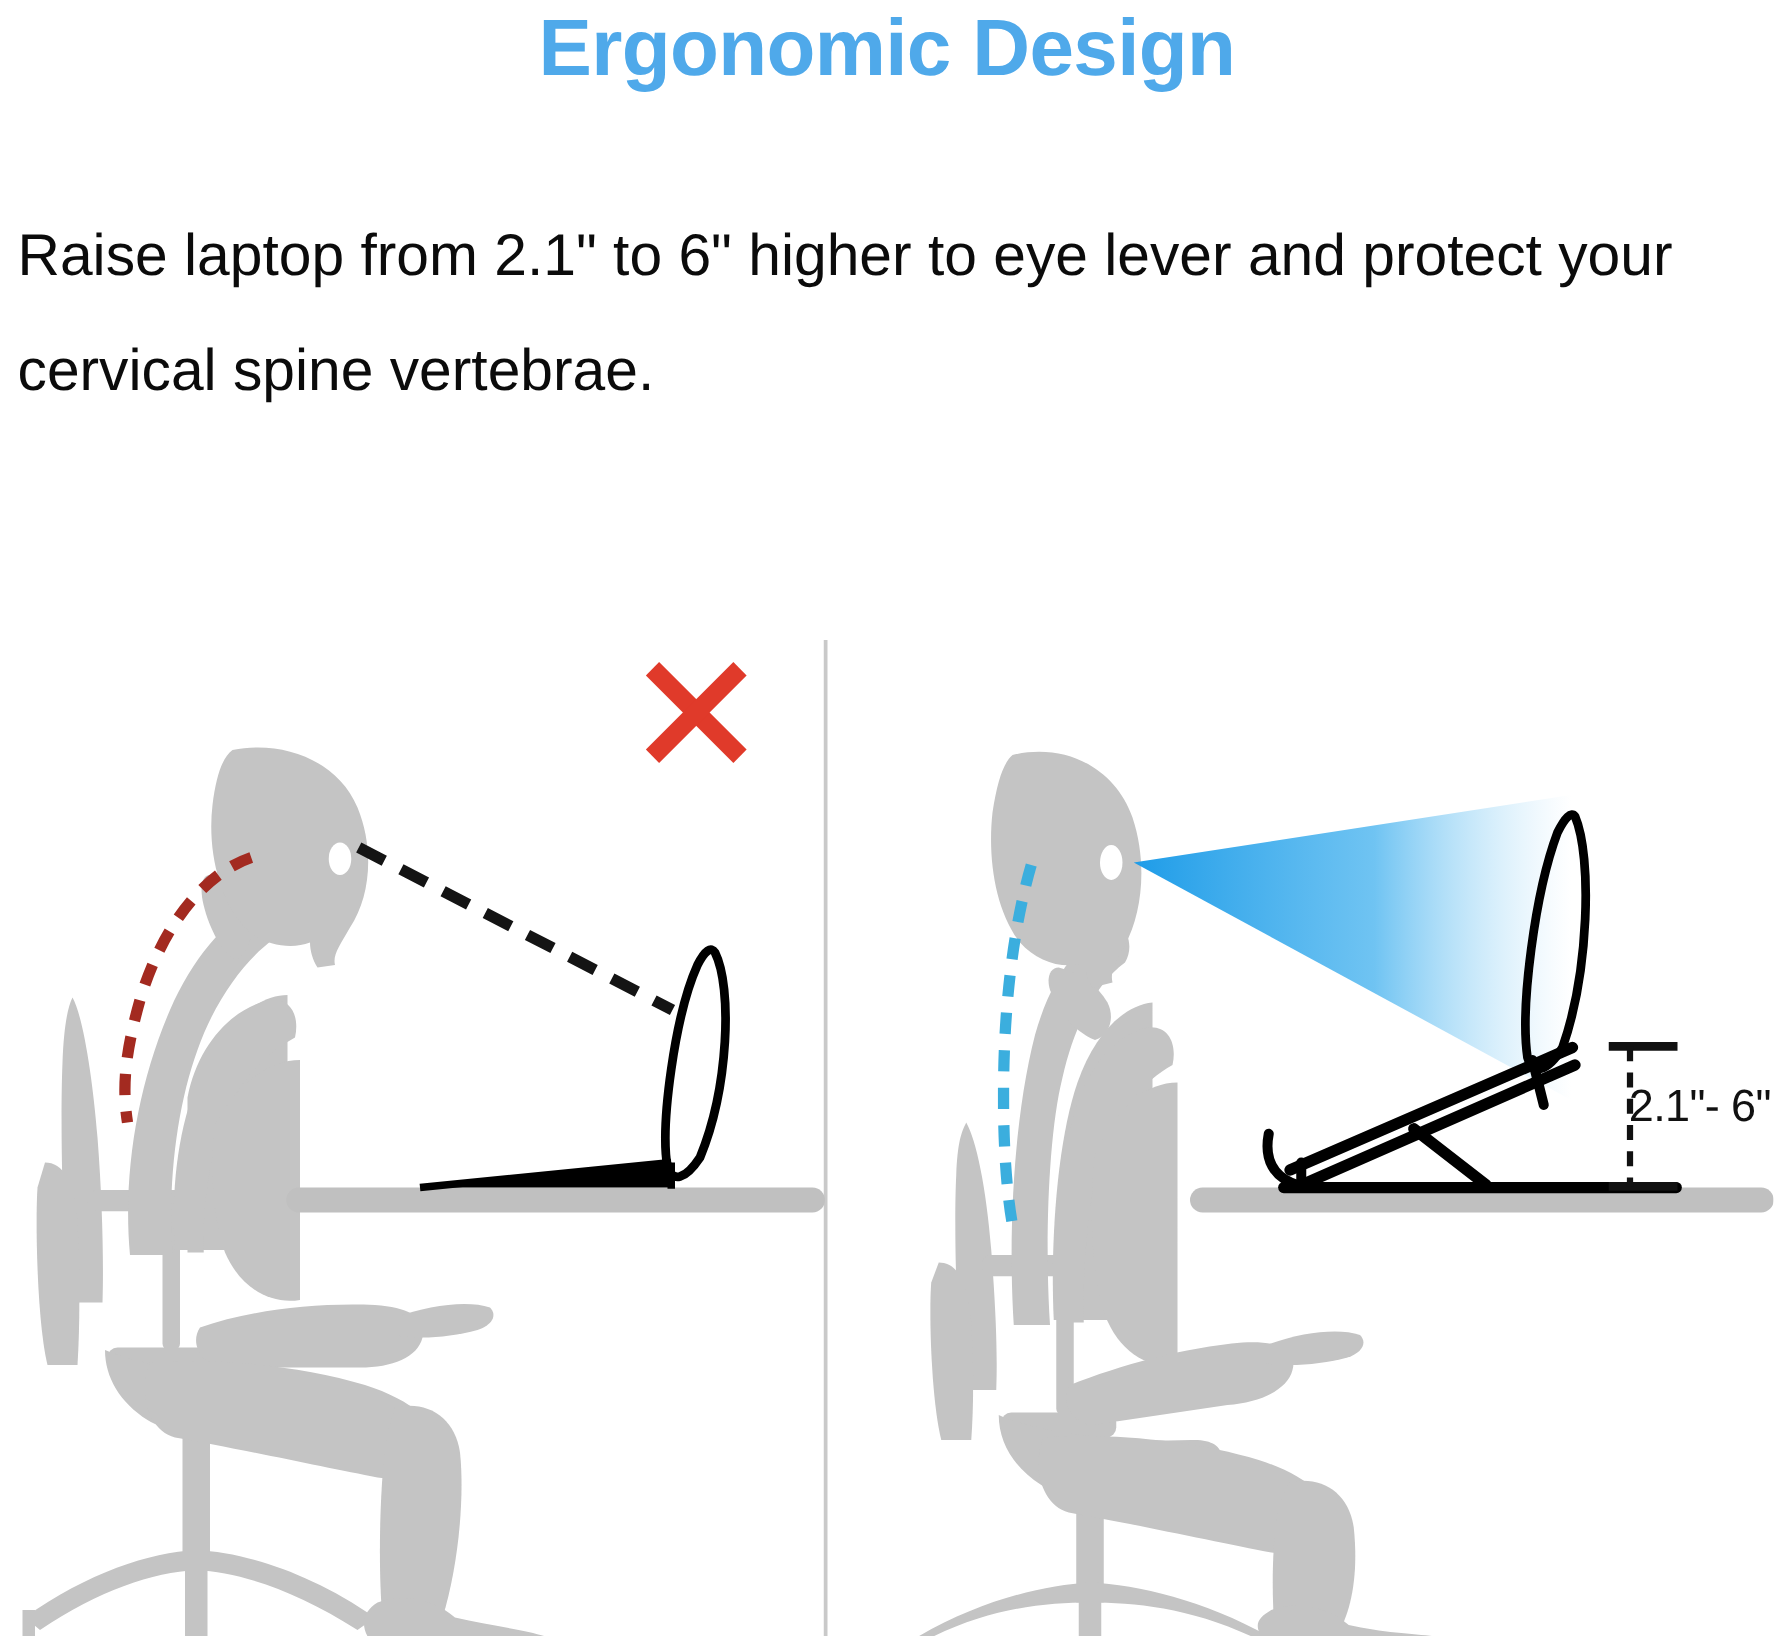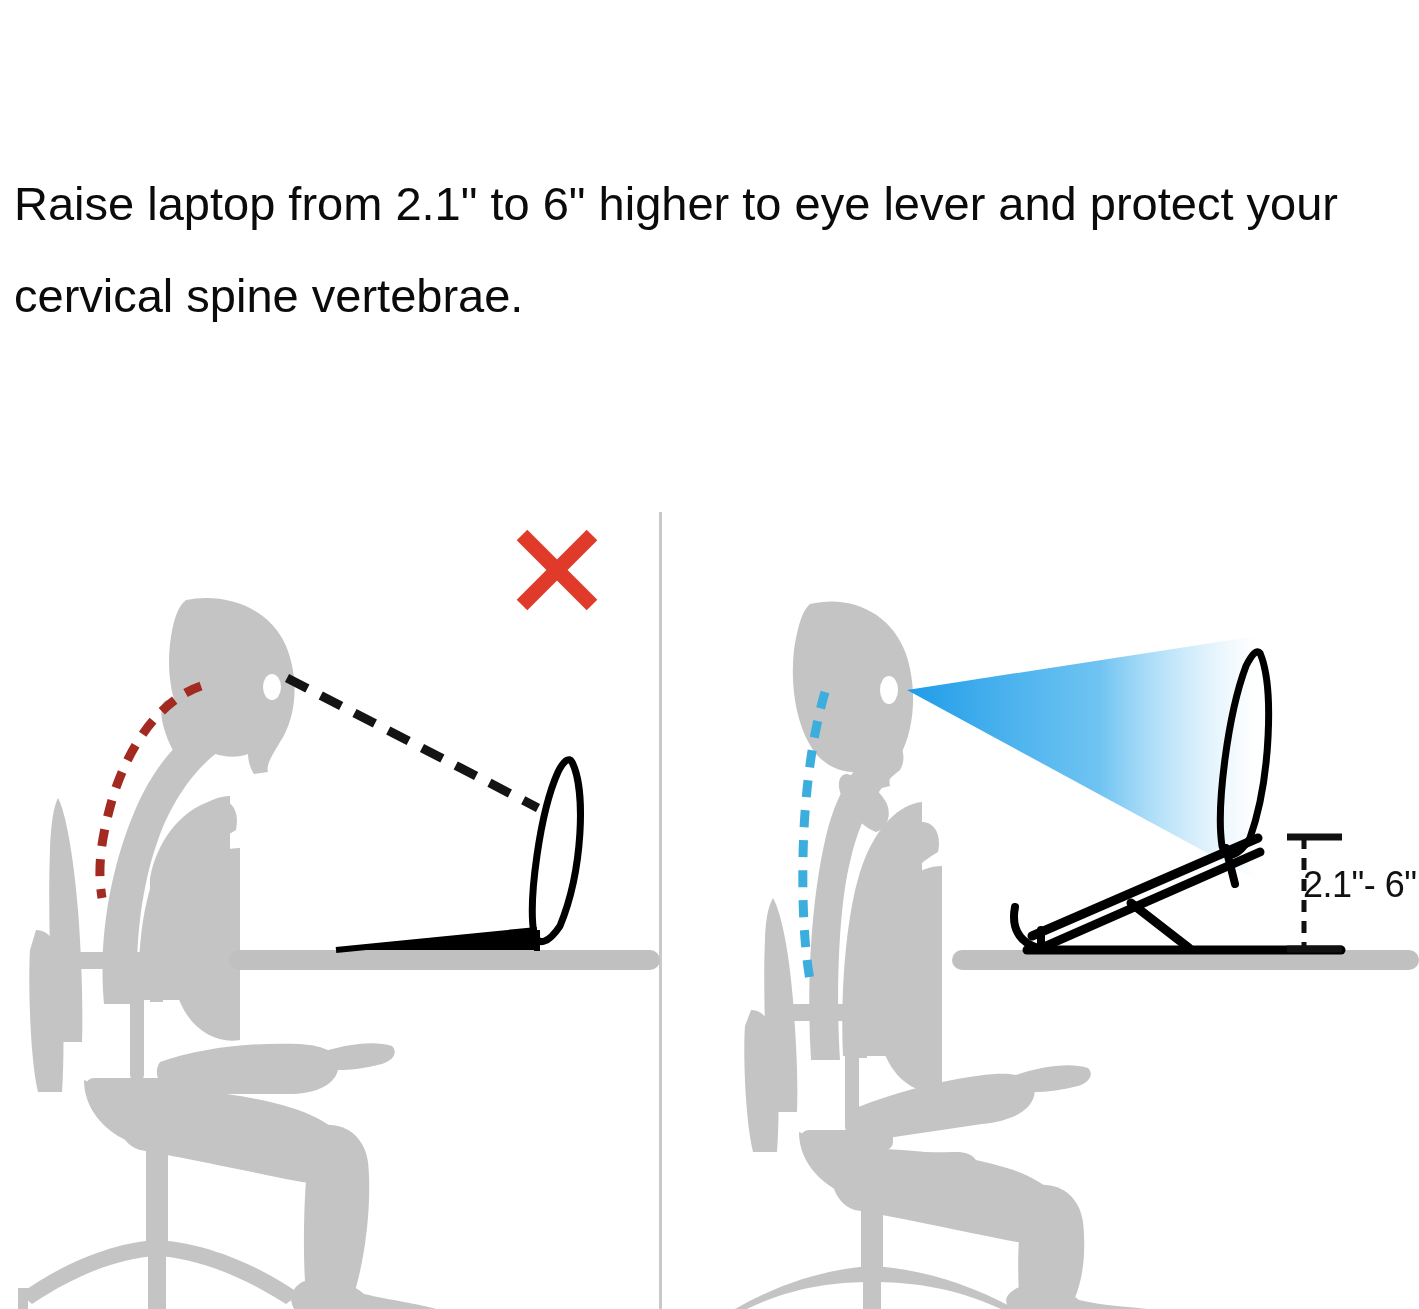--- a/index.html
+++ b/index.html
@@ -86,20 +86,21 @@
     color: #111111;
     white-space: nowrap;
     letter-spacing: -0.5px;
   }
 </style>
 </head>
 <body>
 
 <div id="page">
 
+  <div id="title">Ergonomic Design</div>
 
   <div id="subtitle">Raise laptop from 2.1" to 6" higher to eye lever and protect your cervical spine vertebrae.</div>
 
   <div id="divider"></div>
 
   <div class="panel" id="panel-bad">
     <svg class="panel-svg" width="660" height="1309" viewBox="0 0 660 1309">
 
       <g fill="#C4C4C4">
 

